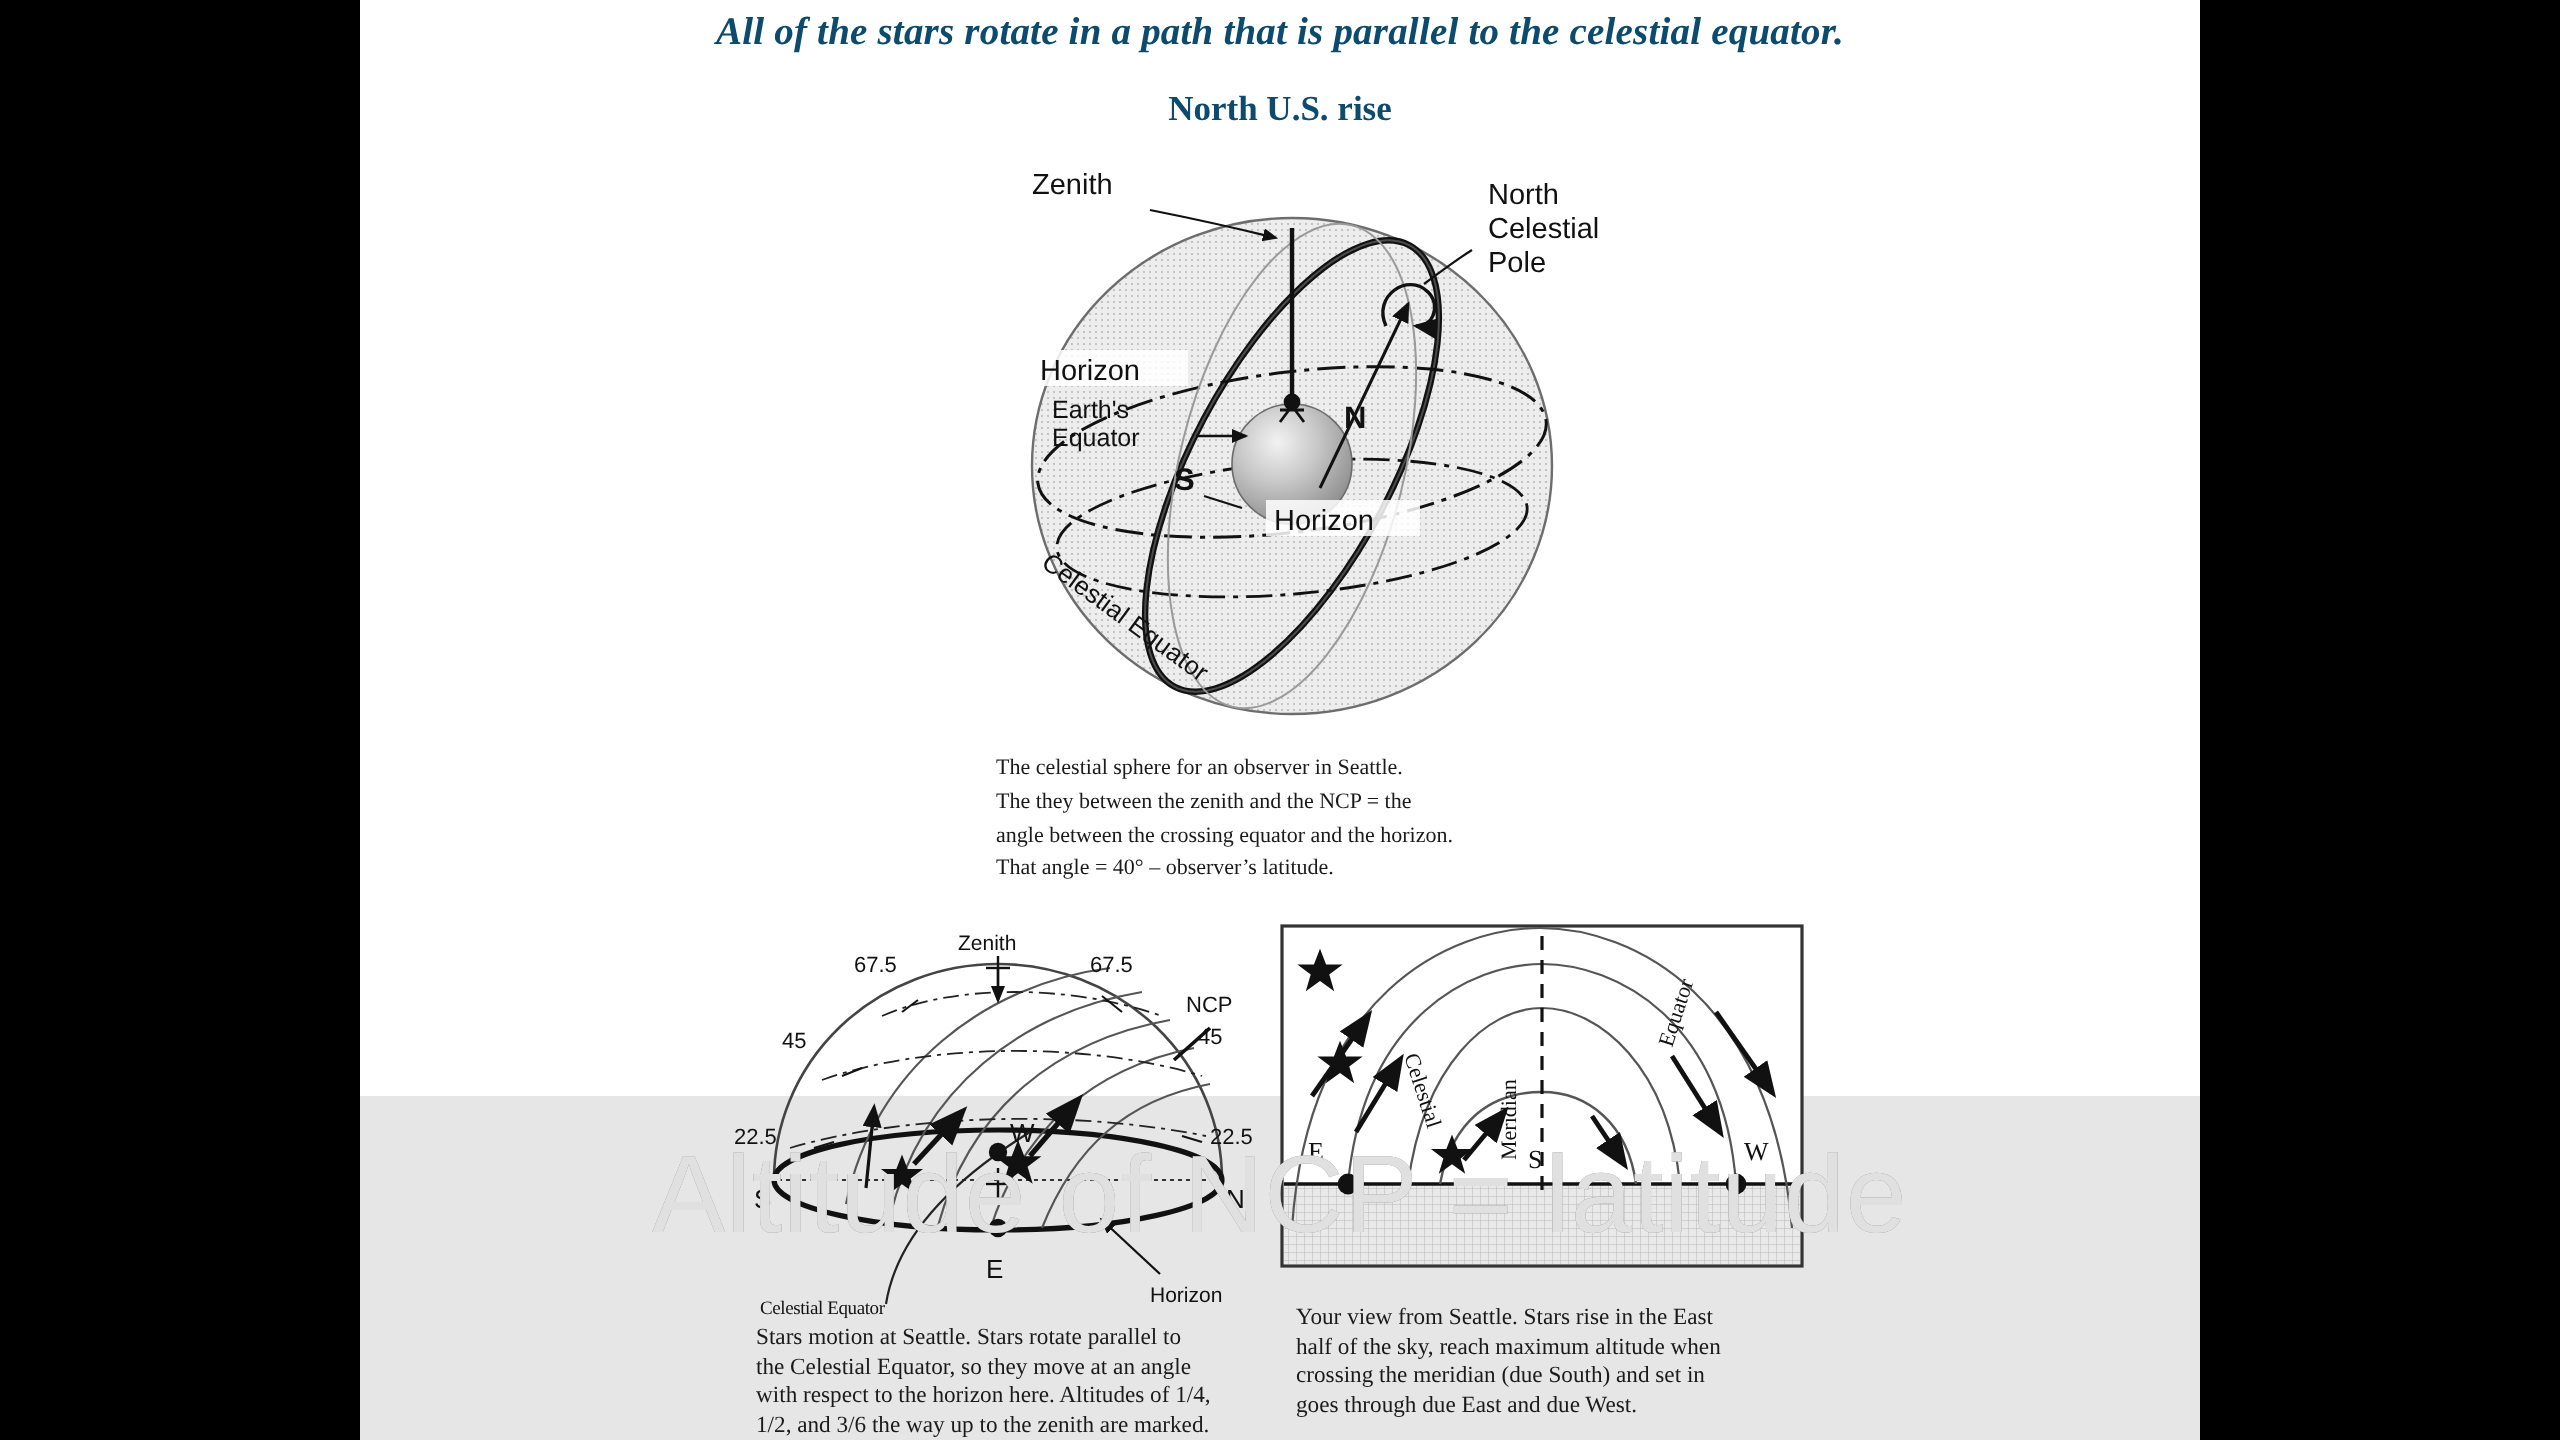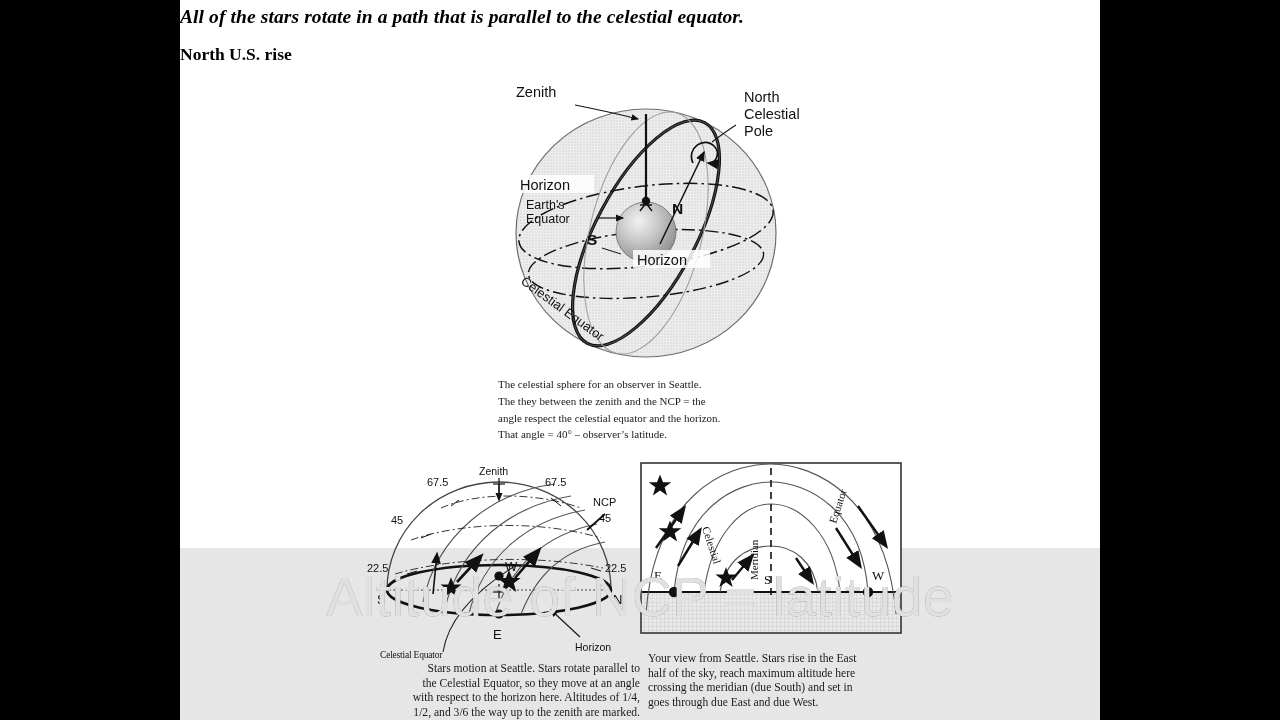--- a/index.html
+++ b/index.html
@@ -68,22 +68,22 @@
     color: #555555;
     letter-spacing: 0.5px;
     white-space: nowrap;
     pointer-events: none;
     z-index: 5;
   }
 
   .hdr-line {
     position: absolute;
     width: 920px;
-    text-align: left;
-    color: #000000;
+    text-align: center;
+    color: #0c4a6e;
   }
   #title-main {
     top: 6px;
     font-style: italic;
     font-weight: bold;
     font-size: 19.5px;
     letter-spacing: 0.1px;
   }
   #title-sub {
     top: 44px;
@@ -118,21 +118,20 @@
     letter-spacing: -0.2px;
   }
   #caption-left {
     position: absolute;
     left: 198px;
     top: 662px;
     width: 262px;
     font-size: 11.6px;
     line-height: 14.6px;
     color: #1a1a1a;
-    text-align: right;
   }
   #caption-right {
     position: absolute;
     left: 468px;
     top: 652px;
     width: 270px;
     font-size: 11.6px;
     line-height: 14.6px;
     color: #1a1a1a;
   }
@@ -220,21 +219,21 @@
         <text x="182" y="136" font-size="15.5" font-weight="bold">N</text>
         <text x="97" y="167" font-size="15.5" font-weight="bold">S</text>
 
         <text x="30" y="205" font-size="13" transform="rotate(36 30 205)">Celestial Equator</text>
       </svg>
     </div>
 
     <div id="caption-main">
       <div>The celestial sphere for an observer in Seattle.</div>
       <div>The they between the zenith and the NCP = the</div>
-      <div>angle respect the celestial equator and the horizon.</div>
+      <div>angle between the crossing equator and the horizon.</div>
       <div>That angle = 40° – observer’s latitude.</div>
     </div>
 
     <div class="fig" id="fig-left">
       <svg width="265" height="195" viewBox="0 0 265 195">
         <defs>
           <marker id="ah2" markerWidth="9" markerHeight="9" refX="6" refY="3" orient="auto">
             <path d="M0,0 L7.5,3 L0,6 z" fill="#111"></path>
           </marker>
           <g id="starshape">
@@ -362,21 +361,21 @@
         <text x="124" y="122" font-size="13" class="serif-txt">S</text>
         <text x="232" y="118" font-size="13" class="serif-txt">W</text>
         <text x="62" y="66" font-size="11" transform="rotate(72 62 66)" class="serif-txt">Celestial</text>
         <text x="196" y="62" font-size="11" transform="rotate(-72 196 62)" class="serif-txt">Equator</text>
         <text x="118" y="118" font-size="11" transform="rotate(-90 118 118)" class="serif-txt">Meridian</text>
       </svg>
     </div>
 
     <div id="caption-right">
       <div>Your view from Seattle. Stars rise in the East</div>
-      <div>half of the sky, reach maximum altitude here</div>
+      <div>half of the sky, reach maximum altitude when</div>
       <div>crossing the meridian (due South) and set in</div>
       <div>goes through due East and due West.</div>
     </div>
 
   </div>
 
   <div id="watermark-dark">Altitude of NCP = latitude</div>
   <div id="watermark">Altitude of NCP = latitude</div>
 
 </div>

